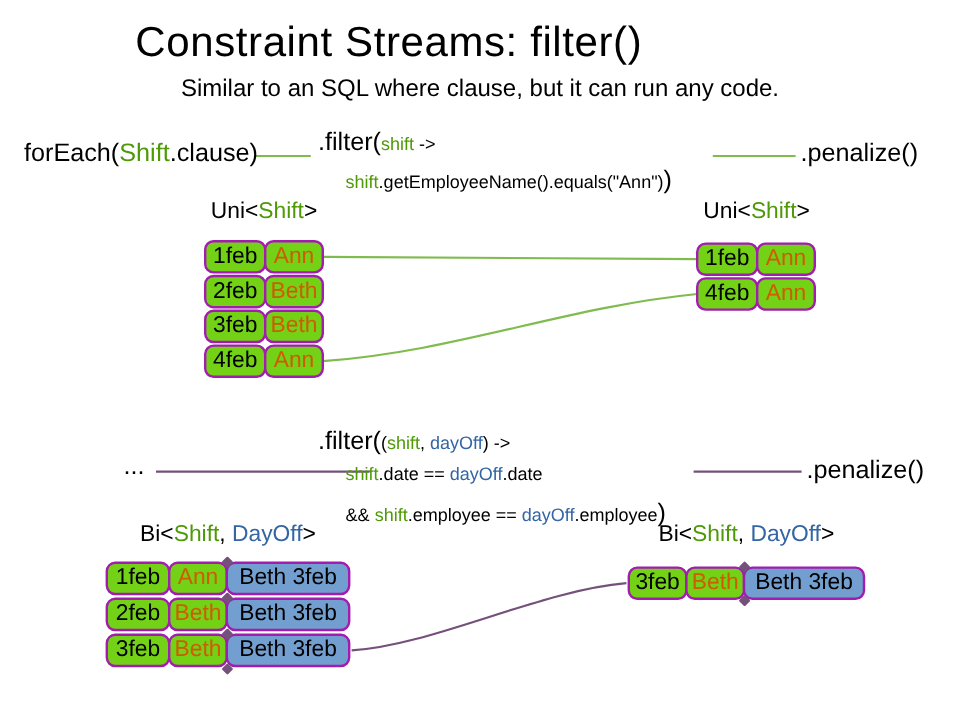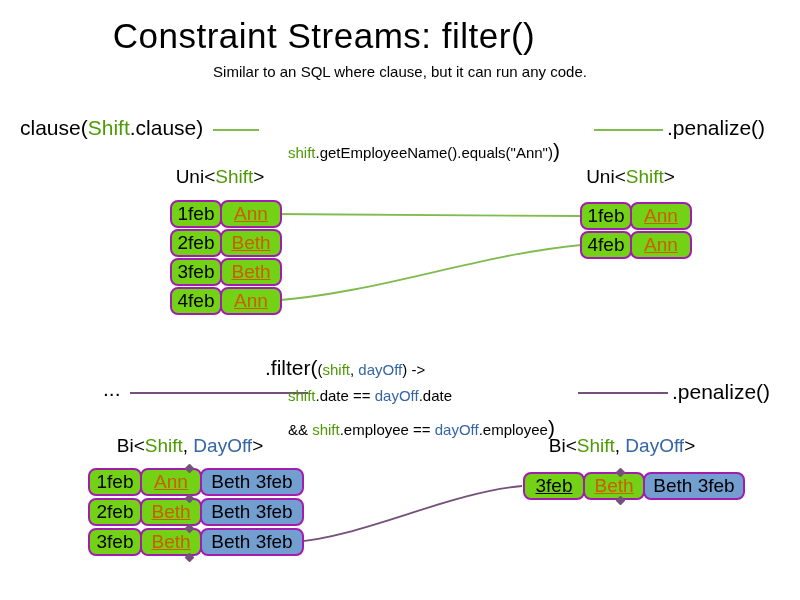--- a/index.html
+++ b/index.html
@@ -2,38 +2,38 @@
 <html style="--code-green: #4e9a06; --code-blue: #3465a4; --cell-green: #73d216; --cell-blue: #729fcf; --name-orange: #ce5c00; --connector-green: #7fbb4e; --connector-plum: #75507b;"><head>
 <meta charset="utf-8">
 <style>
   html,body{margin:0;padding:0;background:#fff;}
   #slide{
     position:relative;width:800px;height:600px;background:#ffffff;overflow:hidden;
     font-family:"Liberation Sans",sans-serif;color:#000;
   }
   .abs{position:absolute;}
   .title{width:648px;top:16px;left:0;text-align:center;font-size:35px;letter-spacing:.5px;}
-  .subtitle{width:800px;top:63px;left:0;text-align:center;font-size:15px;}
+  .subtitle{width:800px;top:63px;left:0;text-align:center;font-size:20px;}
   .code{font-size:21px;white-space:nowrap;z-index:4;}
   .code .sm{font-size:15px;}
   .g{color:var(--code-green,#4e9a06);}
   .b{color:var(--code-blue,#3465a4);}
   .o{color:var(--name-orange,#ce5c00);}
   .tlabel{font-size:19px;text-align:center;white-space:nowrap;z-index:4;}
   .table{z-index:3;}
   .trow{display:flex;margin-bottom:1px;}
   .trow3{display:flex;margin-bottom:2px;}
   .cell{
     box-sizing:border-box;height:28px;border:2px solid #a21caf;border-radius:8px;
     display:flex;align-items:center;justify-content:center;
     font-size:19px;background:var(--cell-green,#73d216);
   }
   .cell + .cell{margin-left:-2px;}
   .blue{background:var(--cell-blue,#729fcf);}
-  .w52{width:52px;} .w50{width:62px;text-decoration:underline;} .w54{width:54px;} .w104{width:104px;} .w102{width:102px;}
+  .w52{width:52px;} .w50{width:50px;} .w54{width:54px;} .w104{width:104px;} .w102{width:102px;}
   svg.layer{position:absolute;left:0;top:0;z-index:1;}
   .diamond{
     position:absolute;width:7px;height:7px;background:var(--connector-plum,#75507b);
     transform:rotate(45deg);z-index:5;border-radius:1px;
   }
   .conn-green{stroke:var(--connector-green,#7fbb4e);stroke-width:1.8;fill:none;}
   .conn-plum{stroke:var(--connector-plum,#75507b);stroke-width:1.8;fill:none;}
 </style>
 </head>
 <body>
@@ -46,22 +46,23 @@
     <line class="conn-green" x1="269" y1="214" x2="581" y2="216"></line>
     <path class="conn-green" d="M269,301 C380,293 470,256 581,245"></path>
     <line class="conn-plum" x1="130" y1="393" x2="308" y2="393"></line>
     <line class="conn-plum" x1="578" y1="393" x2="668" y2="393"></line>
     <path class="conn-plum" d="M293,542 C360,538 450,492 522,486"></path>
   </svg>
 
   <div class="abs title">Constraint Streams: filter()</div>
   <div class="abs subtitle">Similar to an SQL where clause, but it can run any code.</div>
 
-  <div class="abs code" style="left:20px;top:116px;"><span>clause(</span><span class="g">Shift</span><span>.clause)</span></div>
+  <div class="abs code" style="left:20px;top:116px;"><span>forEach(</span><span class="g">Shift</span><span>.clause)</span></div>
 
+  <div class="abs code" style="left:265px;top:107px;"><span>.filter(</span><span class="sm g">shift</span><span class="sm"> -&gt;</span></div>
 
   <div class="abs code" style="left:288px;top:139px;"><span class="sm g">shift</span><span class="sm">.getEmployeeName().equals("Ann")</span><span>)</span></div>
 
   <div class="abs code" style="left:667px;top:116px;">.penalize()</div>
 
   <div class="abs tlabel" style="left:170px;width:100px;top:166px;"><span>Uni&lt;</span><span class="g">Shift</span><span>&gt;</span></div>
   <div class="abs tlabel" style="left:580px;width:101px;top:166px;"><span>Uni&lt;</span><span class="g">Shift</span><span>&gt;</span></div>
 
   <div class="abs table" style="left:170px;top:200px;">
     <div class="trow">

